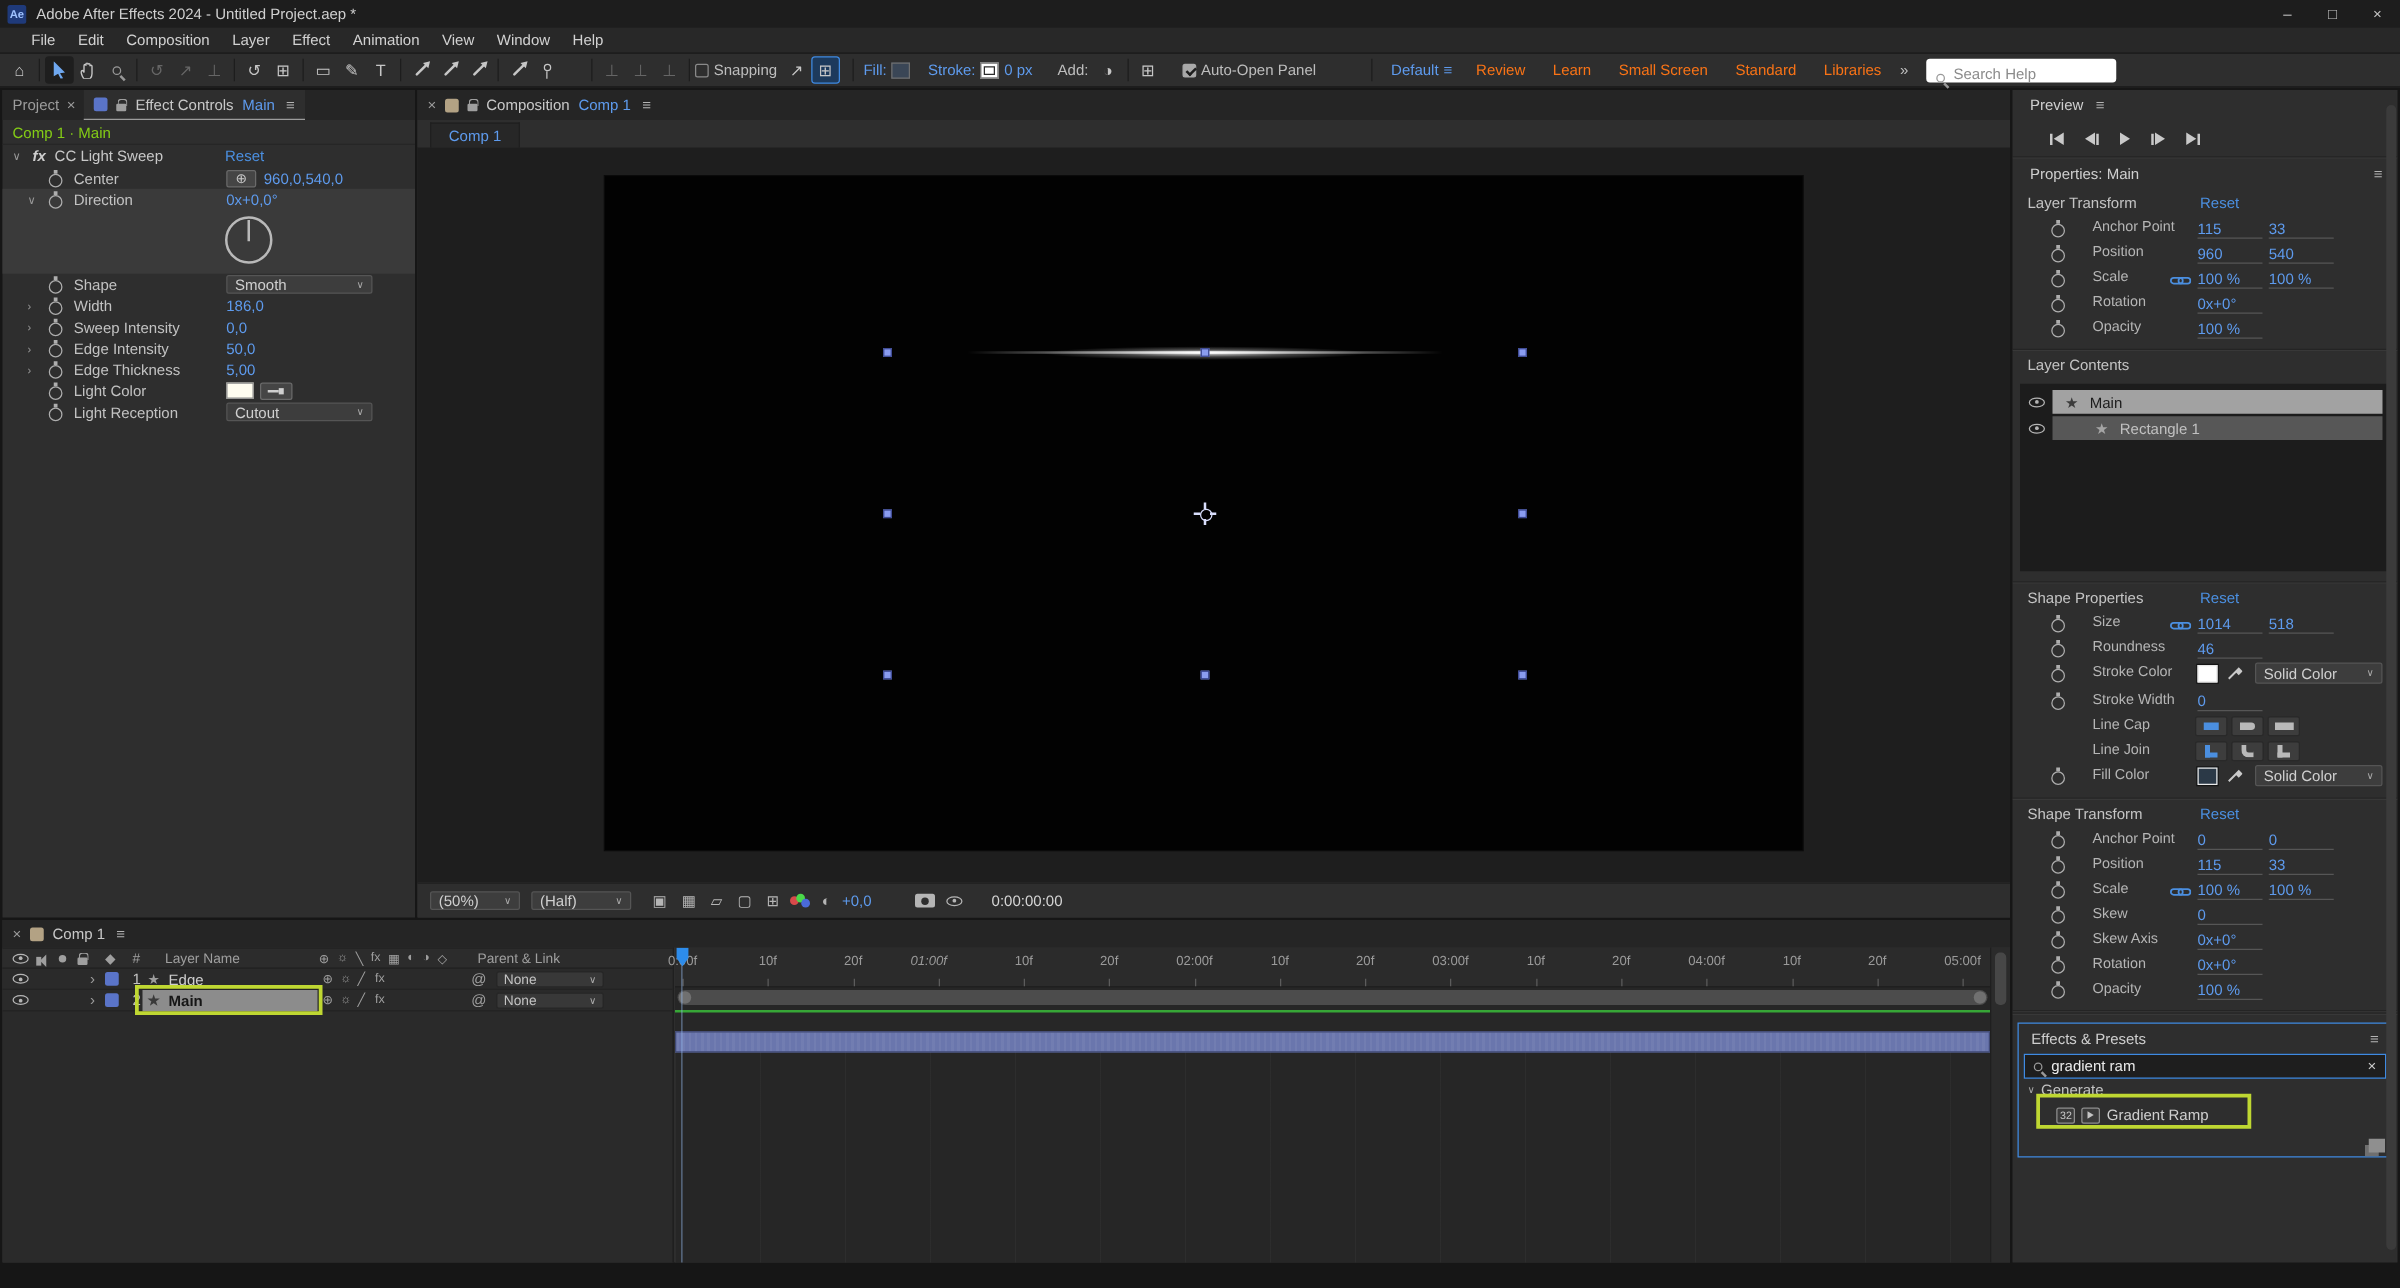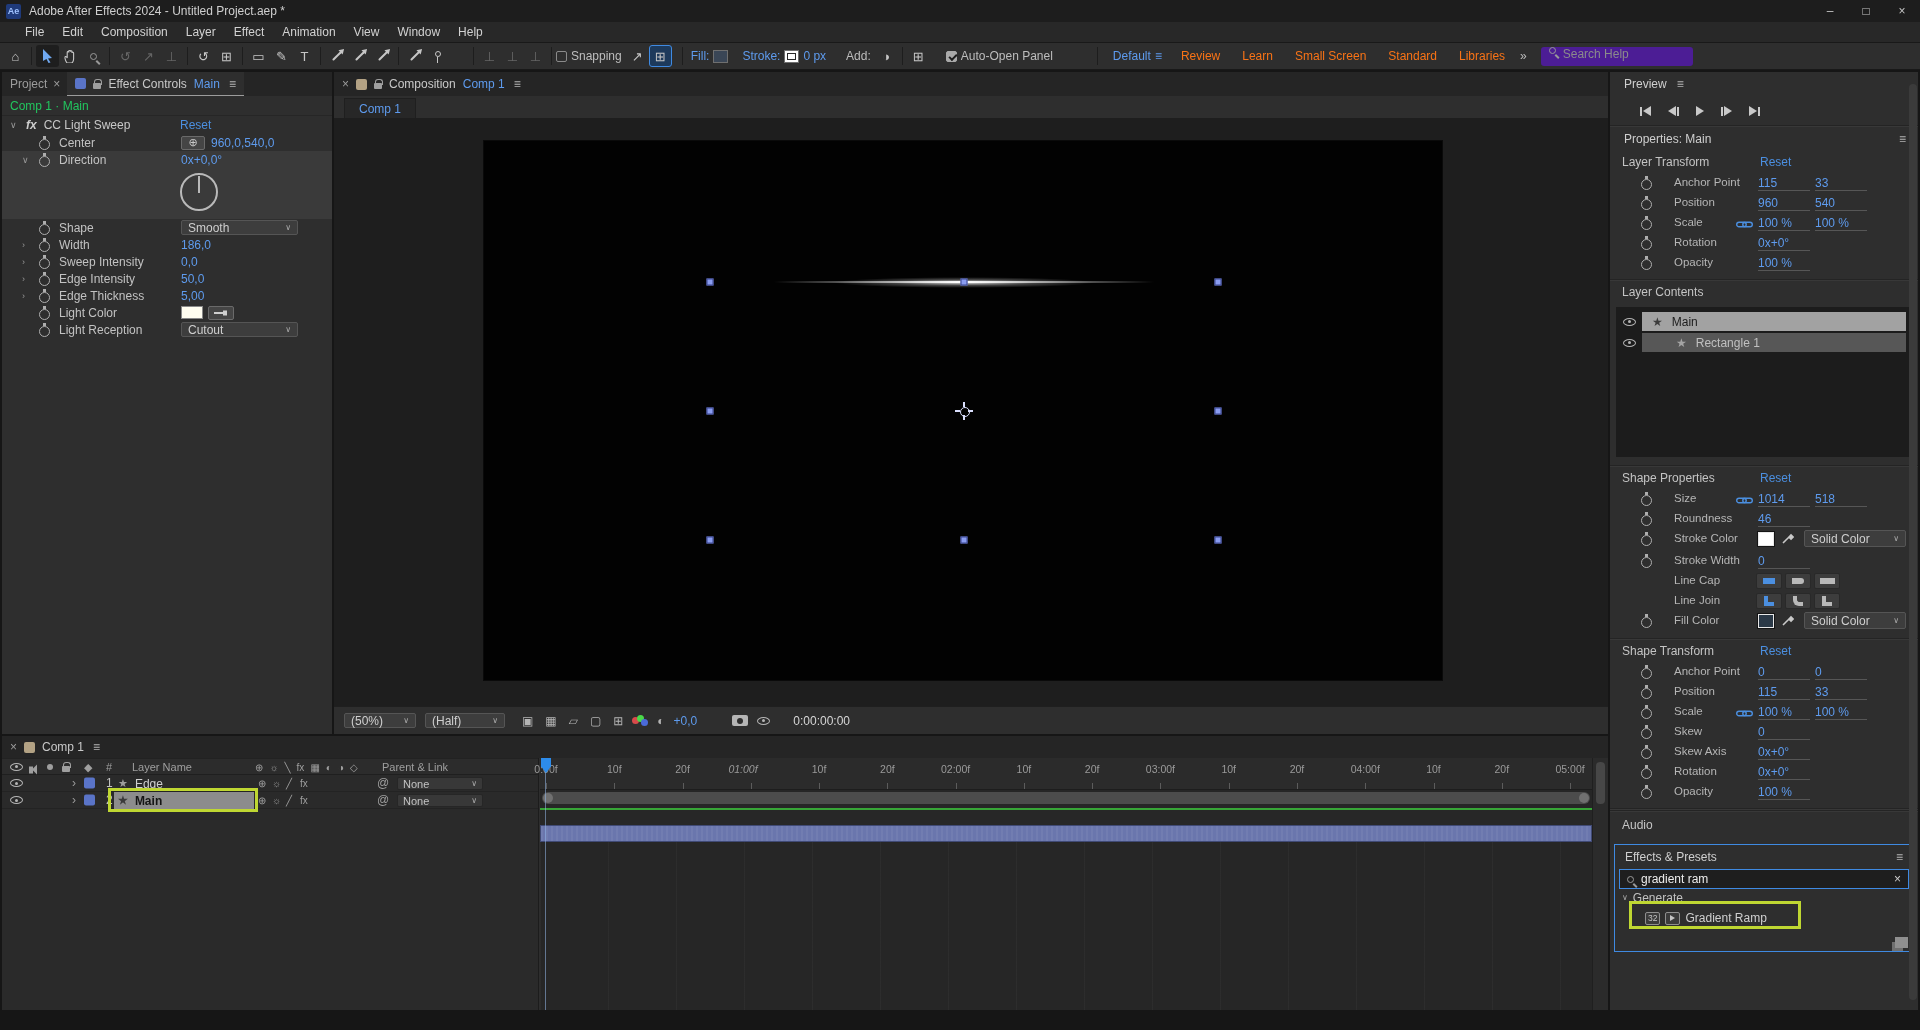--- a/index.html
+++ b/index.html
@@ -32,42 +32,42 @@
   .cb.checked{background:#a9a9a9;border-color:#a9a9a9;}
   .cb.checked::after{content:"";position:absolute;left:2px;top:2px;width:6px;height:3px;border-left:2px solid #1d1d1d;border-bottom:2px solid #1d1d1d;transform:rotate(-45deg);}
   .tb-label{color:#bdbdbd;margin:0 4px;}
   .swatch{width:15px;height:13px;border:1px solid #6f6f6f;flex:none;}
   .swatch.fillc{background:#3a4656;}
   .swatch.strokec{background:#fff;box-shadow:inset 0 0 0 2px #fff,inset 0 0 0 3px #2a2a2a;}
   .blue{color:#5e9bee;}
   .ws{margin:0 11px;color:#f97316;}
   .ws.active{color:#5e9bee;margin-right:4px;}
   .ws-menu{color:#5e9bee;margin-right:8px;}
-  .help-search{display:flex;align-items:flex-start;gap:7px;background:#4c1d95;border-radius:3px;height:19px;padding:0 8px;width:152px;color:#8b8b8b;margin-left:10px;}
+  .help-search{display:flex;align-items:flex-end;gap:7px;background:#ffffff;border-radius:3px;height:19px;padding:0 8px;width:152px;color:#8b8b8b;margin-left:10px;}
   .mag{width:7px;height:7px;border:1.5px solid #999;border-radius:50%;position:relative;flex:none;}
   .mag::after{content:"";position:absolute;left:6px;top:6px;width:5px;height:1.5px;background:#999;transform:rotate(45deg);transform-origin:left top;}
   
   .panel{position:absolute;background:#2e2e2e;}
   .tabbar{height:24px;background:#252525;display:flex;align-items:center;padding:0 8px;gap:7px;color:#9c9c9c;}
   .tab-active{display:flex;align-items:center;gap:7px;background:#2e2e2e;height:24px;padding:0 8px;border-bottom:1px solid #9c9c9c;color:#c9c9c9;}
   .lbl-sq{width:11px;height:11px;border-radius:2px;flex:none;}
   .hamb{margin-left:2px;color:#b4b4b4;}
   .lockic{width:8px;height:6px;background:#9f9f9f;border-radius:1px;position:relative;margin-top:4px;flex:none;}
   .lockic::before{content:"";position:absolute;left:1px;top:-4px;width:6px;height:5px;border:1.5px solid #9f9f9f;border-bottom:none;border-radius:3px 3px 0 0;}
   .eye{width:13px;height:8px;position:relative;display:inline-block;}
   .eye::before{content:"";position:absolute;inset:0;border:1.3px solid #b5b5b5;border-radius:50%;}
   .eye::after{content:"";position:absolute;left:5px;top:2.5px;width:3px;height:3px;background:#b5b5b5;border-radius:50%;}
   .sw{width:13px;height:13px;position:relative;display:inline-block;flex:none;}
   .sw::before{content:"";position:absolute;left:1px;top:3px;width:9px;height:9px;border:1.3px solid #aeaeae;border-radius:50%;}
   .sw::after{content:"";position:absolute;left:4.5px;top:0;width:3px;height:2.5px;background:#aeaeae;}
   .dd{display:flex;align-items:center;justify-content:space-between;height:15px;background:#3d3d3d;border:1px solid #555;border-radius:2px;padding:0 6px;color:#cfcfcf;}
   .chev{font-size:8px;color:#aaa;margin-left:6px;}
   
   #ec-panel{left:2px;top:72px;width:330px;height:662px;}
-  .ec-bread{height:20px;display:flex;align-items:center;padding-left:8px;color:#22c55e;border-bottom:1px solid #262626;}
+  .ec-bread{height:20px;display:flex;align-items:center;padding-left:8px;color:#84cc16;border-bottom:1px solid #262626;}
   .ecrow{display:flex;align-items:center;height:17px;padding-left:20px;position:relative;}
   .ecrow .twirl{width:16px;color:#9a9a9a;font-size:9px;flex:none;}
   .ecrow .sw{margin-right:8px;}
   .eclabel{width:122px;color:#c2c2c2;flex:none;}
   .ecval{color:#5e9bee;}
   .fxrow{padding-left:8px;height:18px;}
   .fxrow .twirl{width:16px;}
   .fxi{font-style:italic;font-weight:bold;color:#cdcdcd;margin-right:7px;font-size:12px;}
   .ec-reset{position:absolute;left:178px;color:#4b8fe0;}
   .dir-block{background:#3a3a3a;padding-bottom:8px;}
@@ -670,23 +670,20 @@
           <span class="pv v1">0x+0°</span>
         </div>
         <div class="prow">
           <span class="sw"></span>
           <span class="plabel">Opacity</span>
           <span class="pv v1">100 %</span>
         </div>
       </div>
     <div class="rp-divider" style="margin-top:6px;"></div>
     <div class="rp-divider"></div>
-    <div class="sec-h" style="height:26px;">
-        <span>Audio</span>
-      </div>
     <div id="ep">
       <div class="ep-h">
         <span>Effects &amp; Presets</span>
         <span class="hamb">≡</span>
       </div>
       <div class="ep-search">
         <span class="mag"></span>
         <span>gradient ram</span>
         <span class="ep-x">×</span>
       </div>

